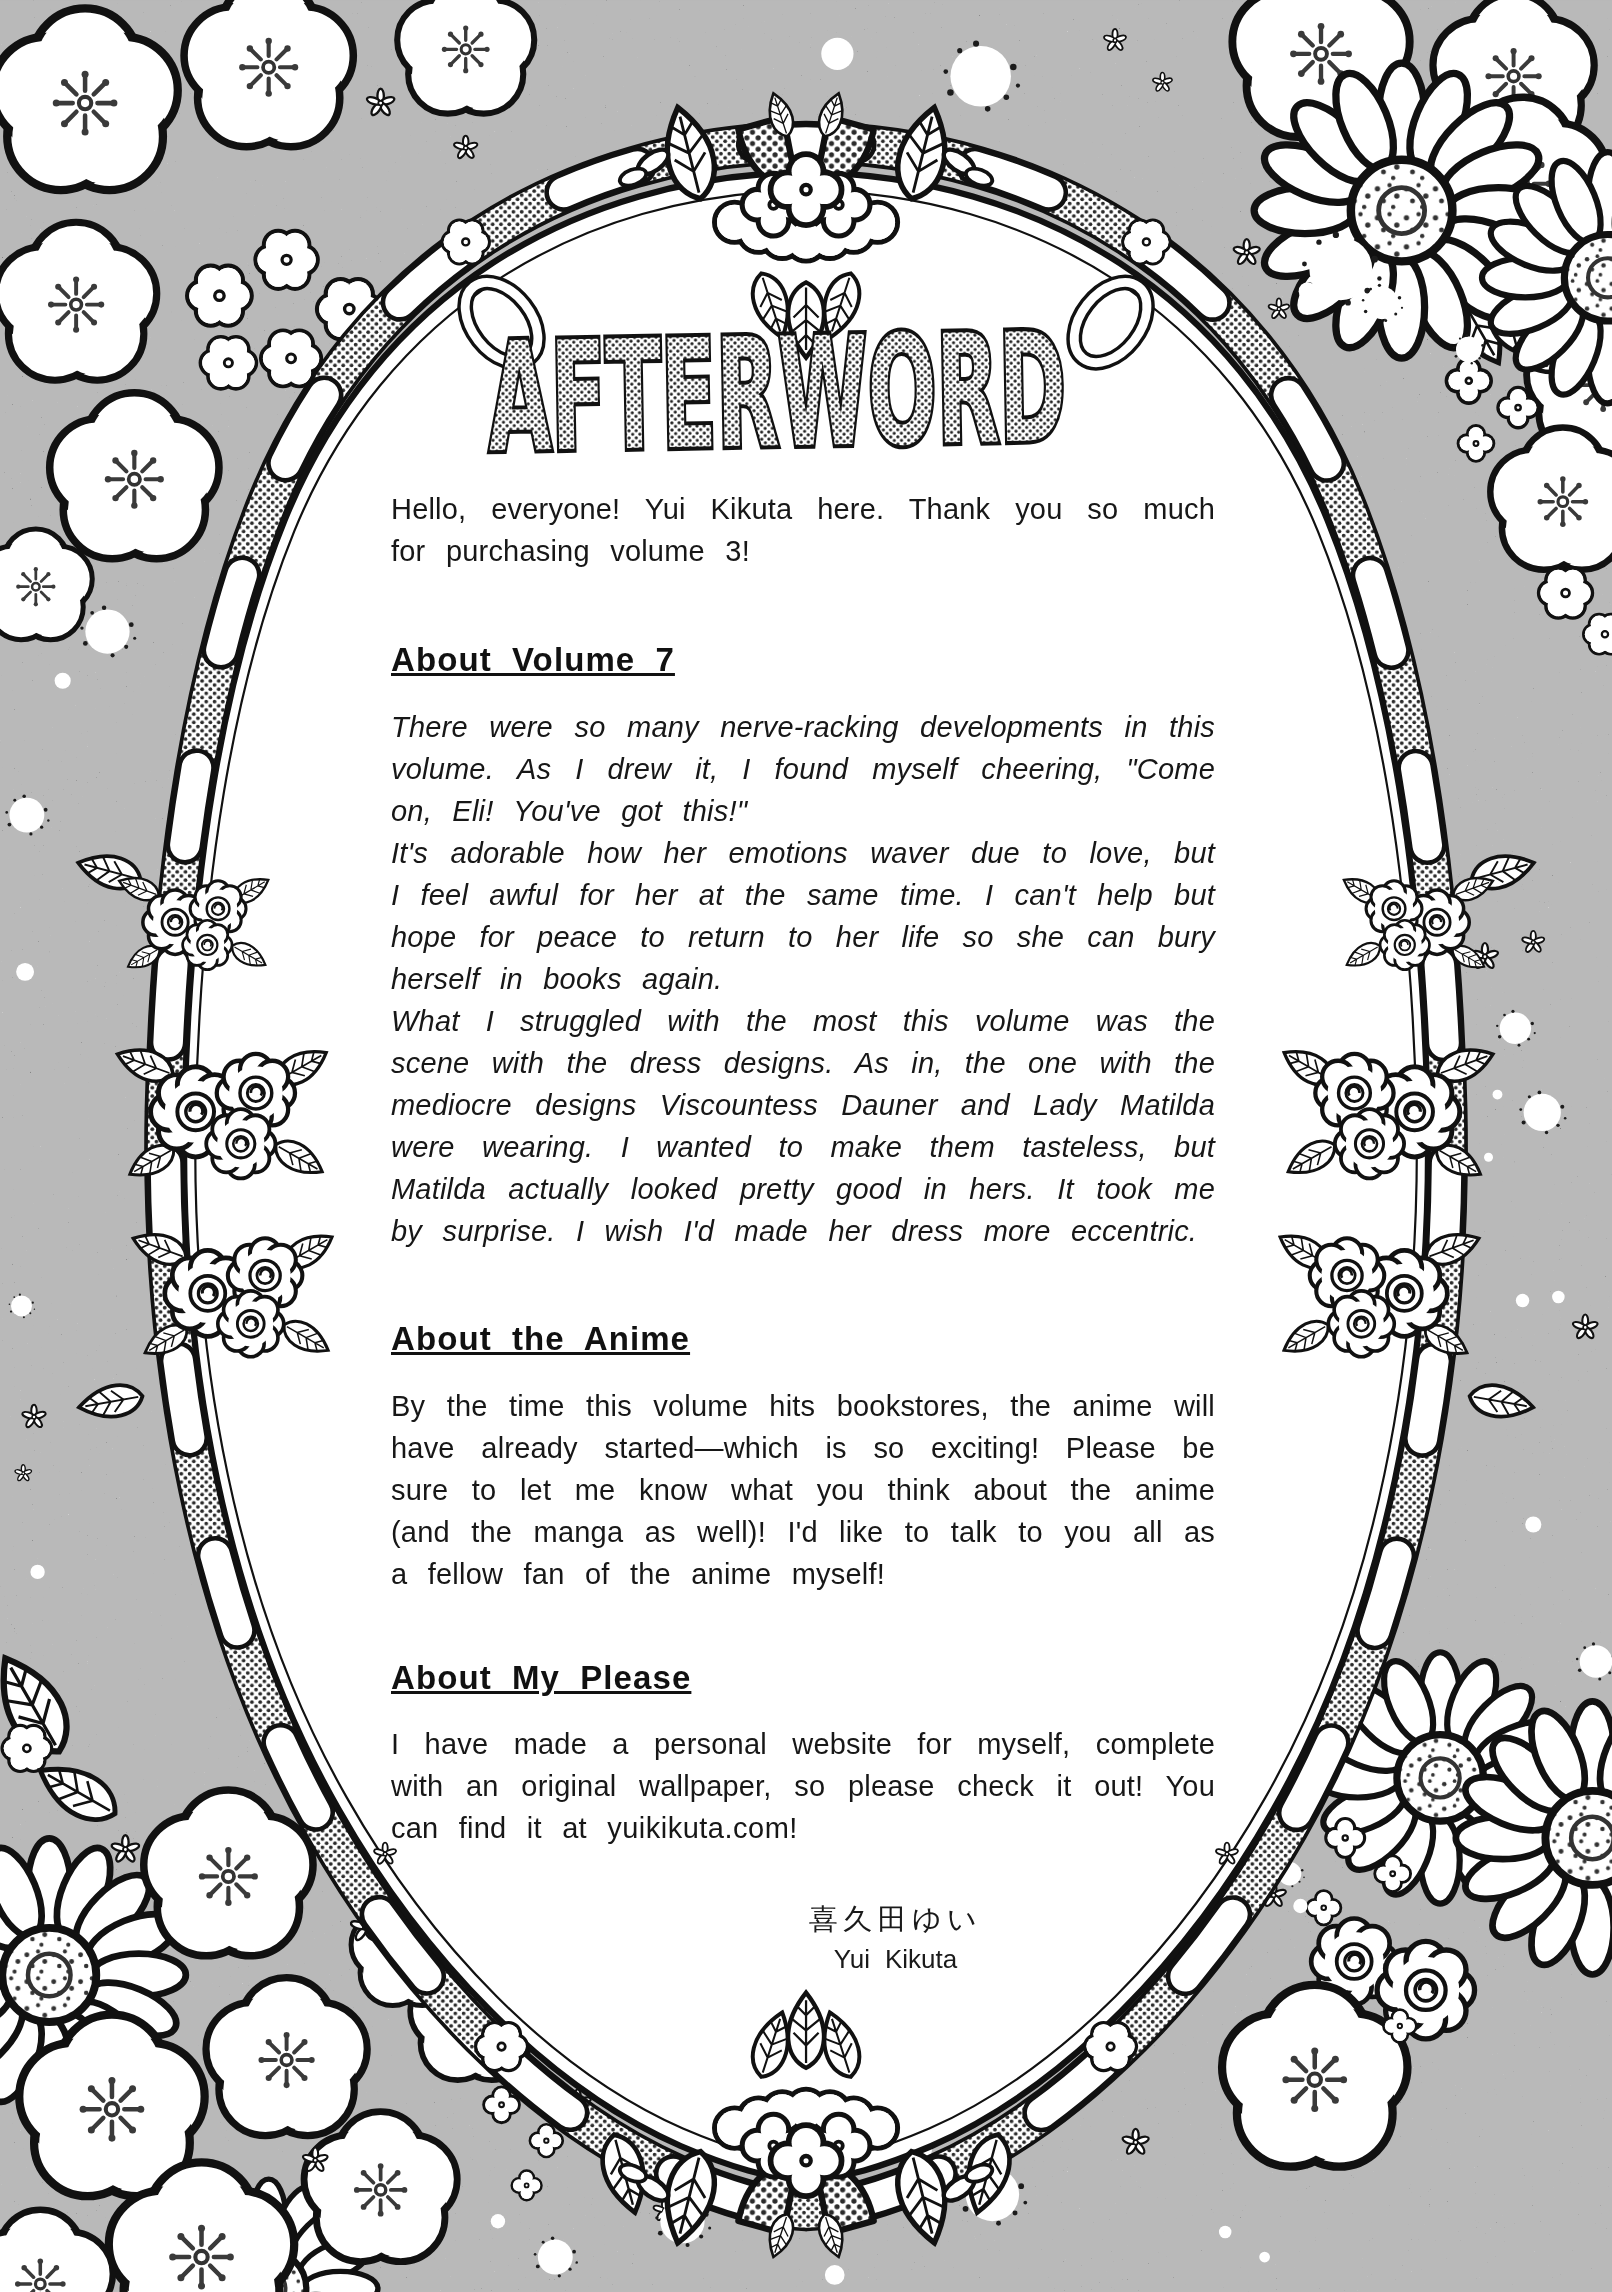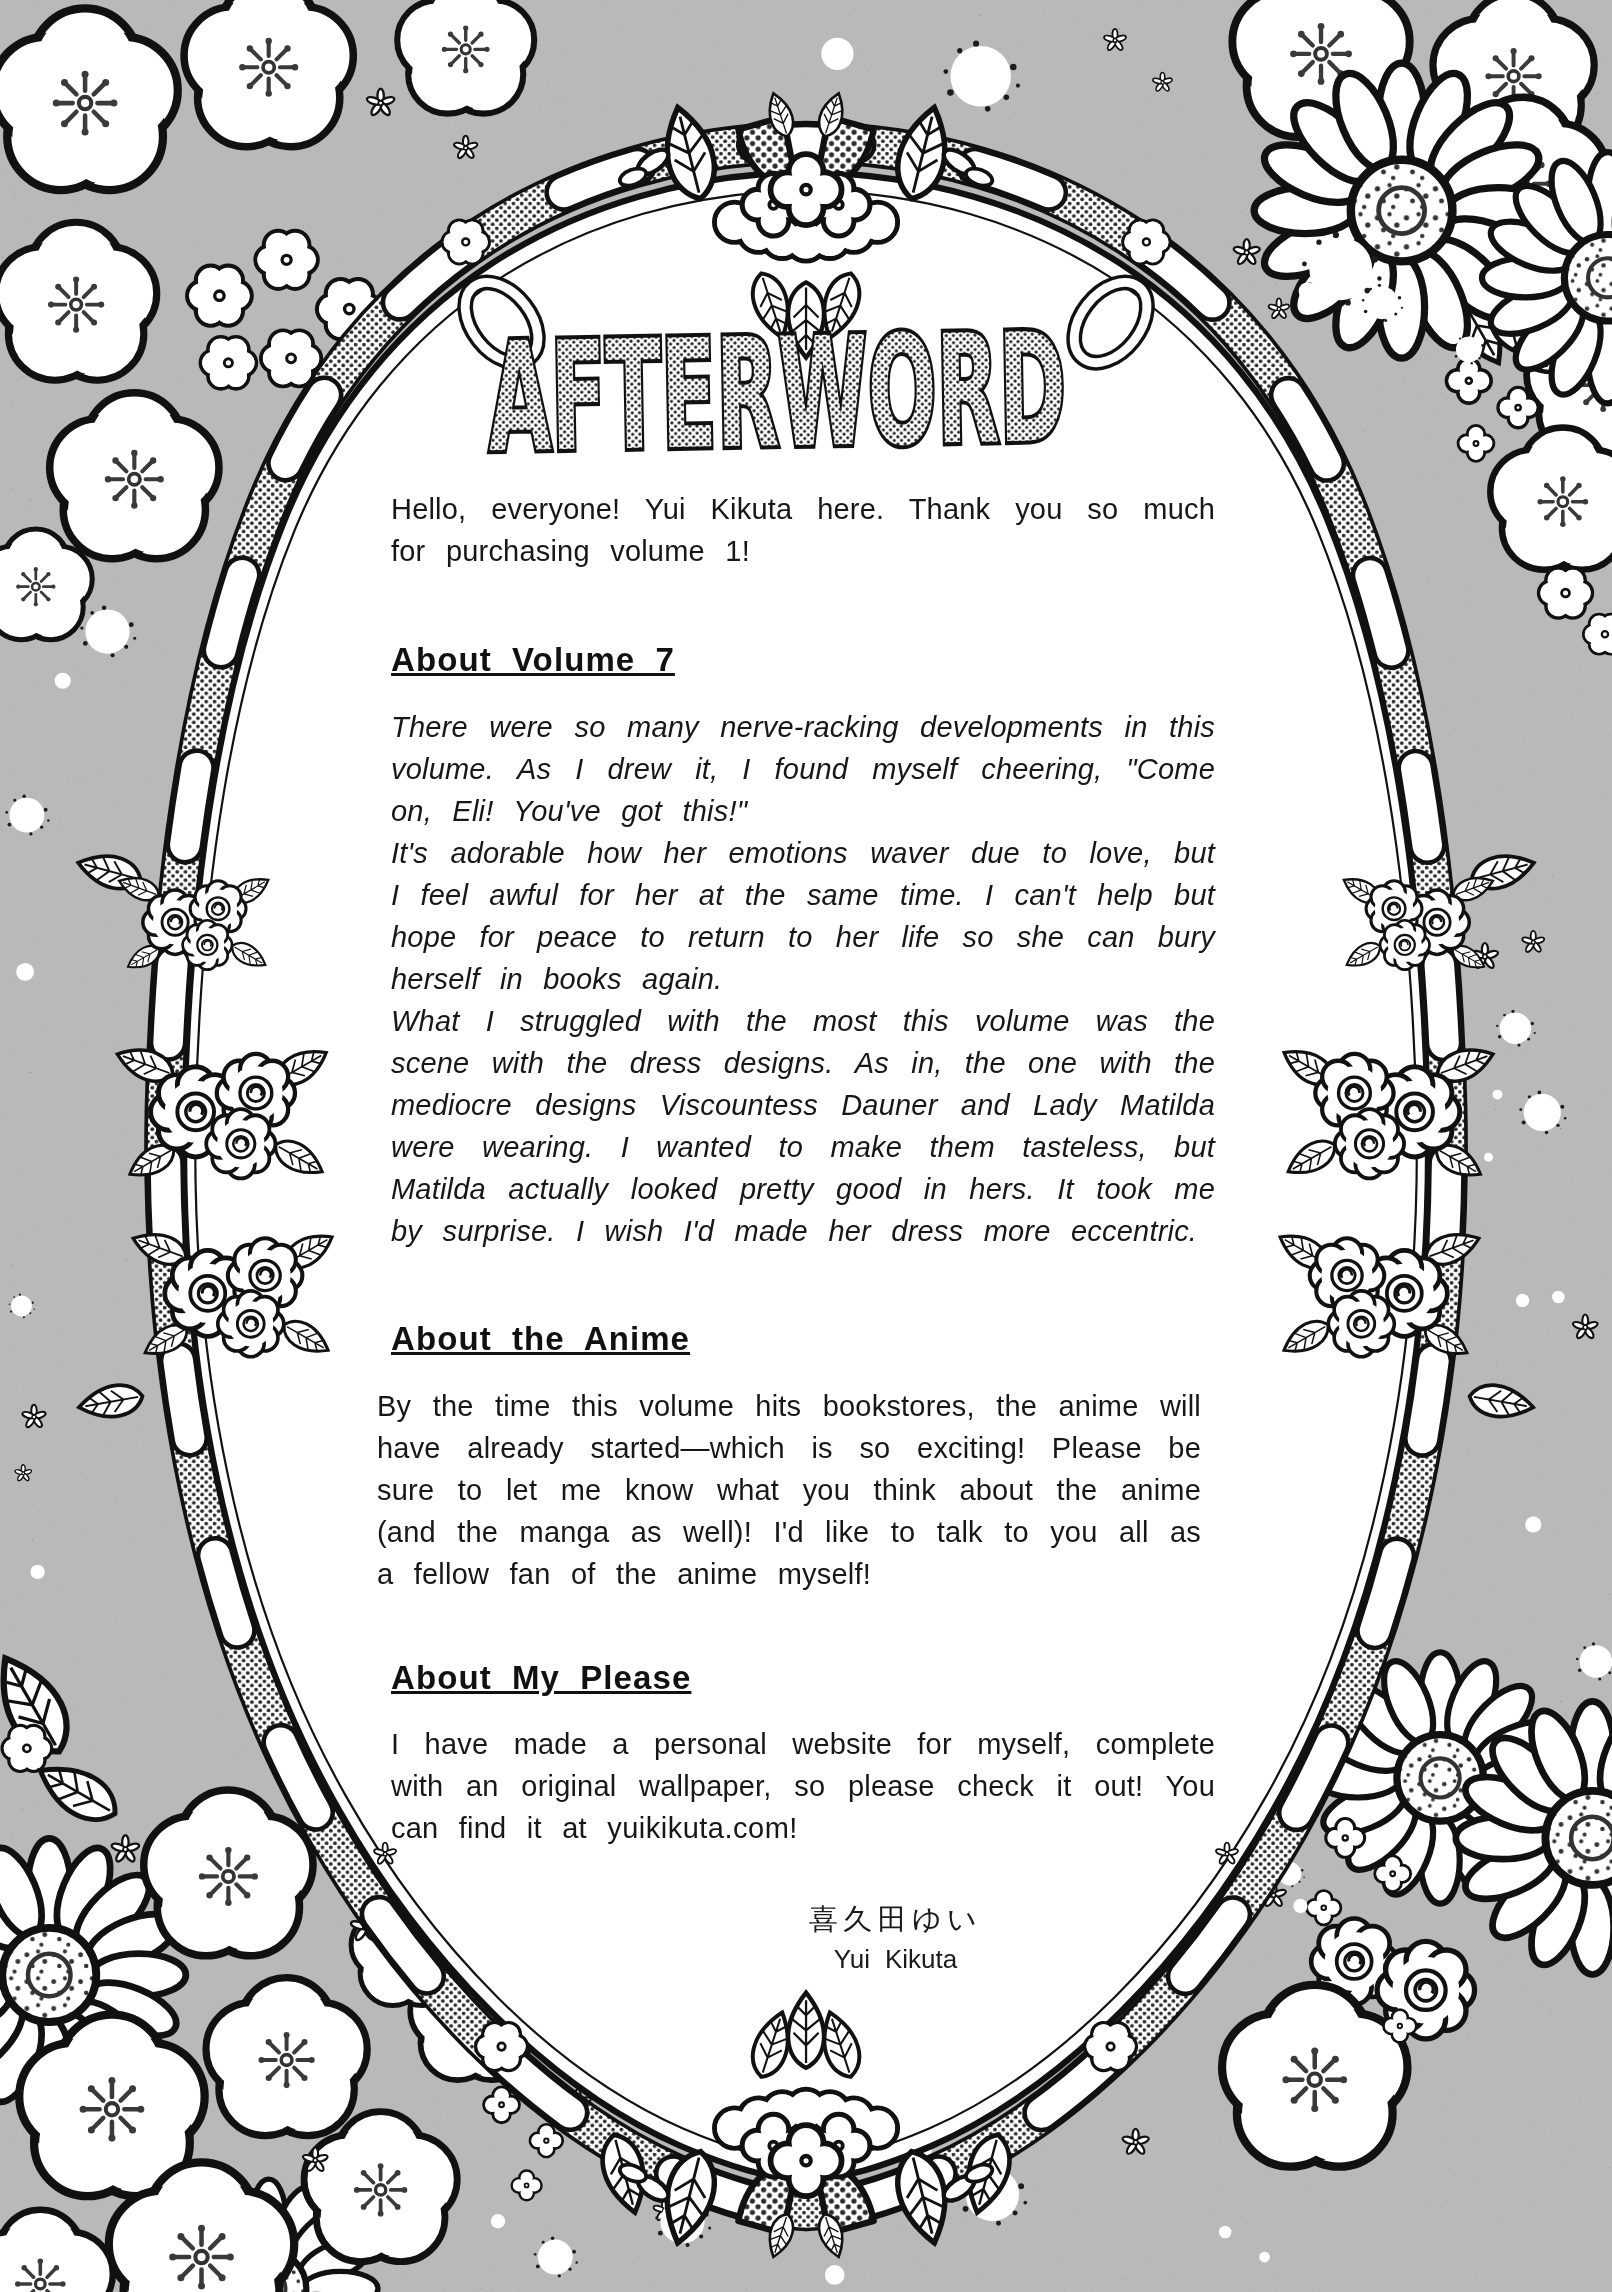--- a/index.html
+++ b/index.html
@@ -409,29 +409,29 @@
     <use href="#roseCl" transform="translate(1538,1438) scale(-1,1)"></use>
     <use href="#roseCl" transform="translate(1582,1025) scale(-0.75,0.75)"></use>
 
     <use href="#ornament" transform="translate(900,220) scale(1.4)"></use>
     <use href="#ornament" transform="translate(900,2404) scale(1.4) rotate(180)"></use>
   </g>
 
   <text x="868" y="497" text-anchor="middle" font-family="DejaVu Sans, sans-serif" font-size="168" font-weight="bold" textLength="645" lengthAdjust="spacingAndGlyphs" fill="url(#htT)" stroke="#111" stroke-width="9" paint-order="stroke" transform="rotate(-1 868 460)">AFTERWORD</text>
 </svg>
 
-<div class="tx body" style="left:391px;top:488px;width:824px;">Hello, everyone! Yui Kikuta here. Thank you so much for purchasing volume 1!</div>
+<div class="tx body" style="left:391px;top:488px;width:824px;">Hello, everyone! Yui Kikuta here. Thank you so much for purchasing volume 3!</div>
 
 <h2 class="tx head" style="left:391px;top:641px;">About Volume 7</h2>
 <div class="tx body" style="left:391px;top:706px;width:824px;font-style:italic;">There were so many nerve-racking developments in this volume. As I drew it, I found myself cheering, "Come on, Eli! You've got this!"
 It's adorable how her emotions waver due to love, but I feel awful for her at the same time. I can't help but hope for peace to return to her life so she can bury herself in books again.
 What I struggled with the most this volume was the scene with the dress designs. As in, the one with the mediocre designs Viscountess Dauner and Lady Matilda were wearing. I wanted to make them tasteless, but Matilda actually looked pretty good in hers. It took me by surprise. I wish I'd made her dress more eccentric.</div>
 
 <h2 class="tx head" style="left:391px;top:1320px;">About the Anime</h2>
-<div class="tx body" style="left:377px;top:1385px;width:824px;">By the time this volume hits bookstores, the anime will have already started—which is so exciting! Please be sure to let me know what you think about the anime (and the manga as well)! I'd like to talk to you all as a fellow fan of the anime myself!</div>
+<div class="tx body" style="left:391px;top:1385px;width:824px;">By the time this volume hits bookstores, the anime will have already started—which is so exciting! Please be sure to let me know what you think about the anime (and the manga as well)! I'd like to talk to you all as a fellow fan of the anime myself!</div>
 
 <h2 class="tx head" style="left:391px;top:1659px;">About My Please</h2>
 <div class="tx body web" style="left:391px;top:1723px;width:824px;">
   <span>I have made a personal website for myself, complete with an original wallpaper, so please check it out! You can find it at </span><span class="bold">yuikikuta.com!</span>
 </div>
 
 <div class="tx sig" style="left:627px;top:1900px;width:537px;">
   <div class="sig-jp">喜久田ゆい</div>
   <div class="sig-ro">Yui Kikuta</div>
 </div>

